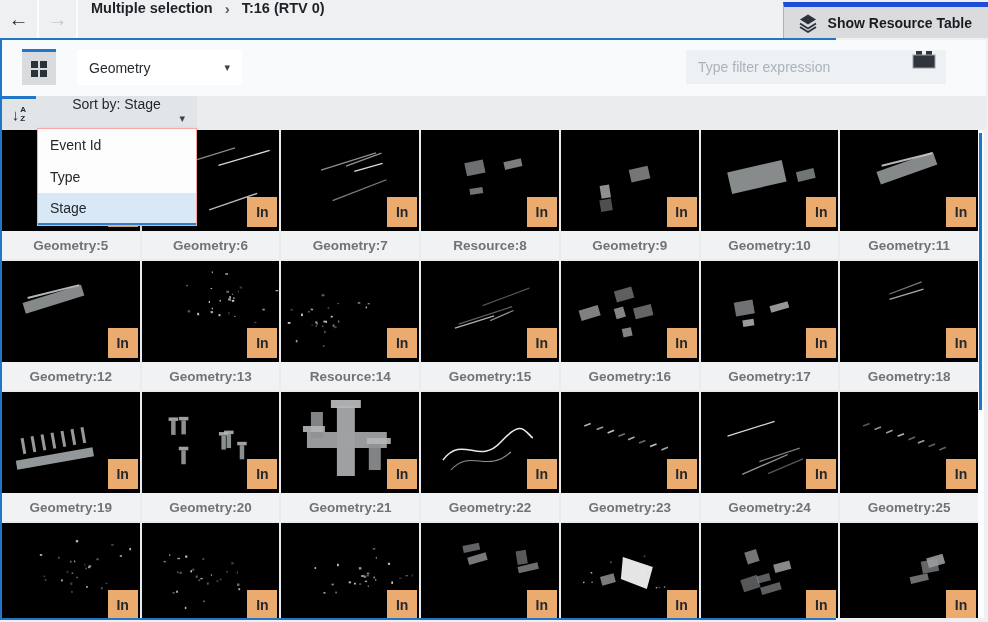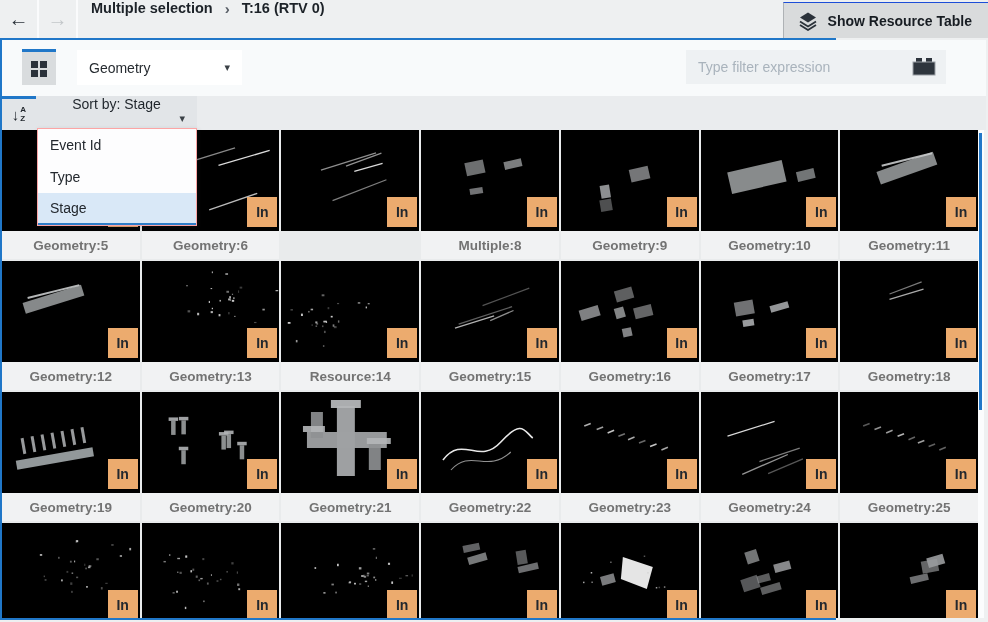--- a/index.html
+++ b/index.html
@@ -7,37 +7,37 @@
   .screen{position:relative;width:988px;height:622px;background:#eef0f1;overflow:hidden;}
 
   
   .topbar{position:absolute;left:0;top:0;width:988px;height:38px;background:#eef0f1;display:flex;align-items:stretch;}
   .navbtn{width:37px;display:flex;align-items:center;justify-content:center;font-size:20px;
           color:#2b323a;border-right:2px solid #fafbfc;cursor:pointer;user-select:none;}
   .navbtn.disabled{color:#c3c7ca;cursor:default;}
   .crumbs{display:flex;align-items:flex-start;margin-left:13px;font-size:14.5px;font-weight:600;color:#1c2228;gap:12px;}
   .crumb-sep{color:#5a6068;font-weight:600;font-size:15px;}
   .res-btn{position:absolute;right:0;top:2px;height:36px;padding:0 16px 0 14px;display:flex;align-items:center;gap:10px;
-           background:#d9dbdc;border-top:1px solid #1d4ed8;border-left:1px solid #aeb2b5;box-sizing:border-box;
+           background:#d9dbdc;border-top:5px solid #1d4ed8;border-left:1px solid #aeb2b5;box-sizing:border-box;
            font-size:14px;font-weight:600;color:#171c22;cursor:pointer;}
 
   
   .panel{position:absolute;left:0;top:38px;width:836px;height:582px;border:2px solid #2077c8;box-sizing:border-box;background:#f8fafb;}
 
   
   .tools{position:absolute;left:0;top:0;width:984px;height:56px;background:#f8fafb;}
   .gridbtn{position:absolute;left:20px;top:9px;width:34px;height:36px;background:#d9dcde;border-top:3px solid #2077c8;
            box-sizing:border-box;display:flex;align-items:center;justify-content:center;cursor:pointer;}
   .gridglyph{display:grid;grid-template-columns:7px 7px;grid-template-rows:7px 7px;gap:2px;}
   .gridglyph i{background:#2b323a;}
   .combo{position:absolute;display:flex;align-items:center;background:#ffffff;font-size:14px;color:#262b30;
          padding:0 12px;box-sizing:border-box;cursor:pointer;}
   .combo .caret{margin-left:auto;font-size:11px;color:#3a4046;}
   .combo-type{left:75px;top:10px;width:165px;height:35px;}
-  .filterwrap{position:absolute;left:684px;top:10px;width:260px;height:34px;background:#eef1f3;display:flex;align-items:center;}
+  .filterwrap{position:absolute;left:684px;top:10px;width:260px;height:34px;background:#eef1f3;display:flex;}
   .filterwrap input{flex:1;border:none;outline:none;background:transparent;font-family:inherit;font-size:14px;
                     color:#3a444e;padding:0 8px 0 12px;}
   .filterwrap input::placeholder{color:#a9b3bc;}
   .filtericon{width:26px;height:20px;margin-right:8px;flex:none;}
 
   
   .sortrow{position:absolute;left:0;top:56px;width:984px;height:34px;background:#eaecee;}
   .sortbtn{position:absolute;left:0;top:0;width:34px;height:34px;background:#e2e5e8;border-top:3px solid #2077c8;
            box-sizing:border-box;display:flex;align-items:center;justify-content:center;gap:1px;cursor:pointer;color:#23282e;}
   .sortbtn .arrow{font-size:15px;font-weight:700;line-height:1;}
@@ -165,31 +165,32 @@
         <div class="tile">
           <div class="thumb">
             <svg viewBox="0 0 138 101" preserveAspectRatio="none">
               <rect x="64.02089989511296" y="28.961809037718922" width="37.74824086437002" height="1.3" fill="#e8e8e8" opacity="0.6312549060676247" transform="rotate(-19.880211552605033 82.89502032729797 29.61180903771892)"></rect>
               <rect x="38.67705099284649" y="30.87196999695152" width="57.89882836258039" height="1.3" fill="#e8e8e8" opacity="0.6093333697877824" transform="rotate(-17.397423930466175 67.62646517413668 31.52196999695152)"></rect>
               <rect x="49.674245670903474" y="59.59220456308685" width="57.921905387192965" height="1.3" fill="#e8e8e8" opacity="0.5434715032111853" transform="rotate(-21.200997348874807 78.63519836449996 60.24220456308685)"></rect>
               <rect x="72.87871540058404" y="36.735454925801605" width="29.486483844928443" height="1.3" fill="#e8e8e8" opacity="0.9392449816688895" transform="rotate(-16.009492989629507 87.62195732304826 37.385454925801604)"></rect>
             </svg>
             <div class="badge">In</div>
           </div>
+          <div class="tlabel">Geometry:7</div>
         </div>
         <div class="tile">
           <div class="thumb">
             <svg viewBox="0 0 138 101" preserveAspectRatio="none">
               <rect x="83.23572492762469" y="30.119339182972908" width="17.817074683494866" height="7.98403300717473" fill="#9a9c9e" opacity="0.799229864962399" transform="rotate(-12.701117379590869 92.14426226937212 34.11135568656027)"></rect>
               <rect x="48.87689398089424" y="58.03275679075159" width="13.117624850012362" height="6.046999404206872" fill="#9a9c9e" opacity="0.7344330571359023" transform="rotate(-9.12849450437352 55.43570640590042 61.05625649285503)"></rect>
               <rect x="44.57854038407095" y="31.224607084412128" width="18.88966933451593" height="13.299337431788445" fill="#9a9c9e" opacity="0.7095615224679932" transform="rotate(-12.16221481282264 54.02337505132891 37.87427580030635)"></rect>
             </svg>
             <div class="badge">In</div>
           </div>
-          <div class="tlabel">Multiple:8</div>
+          <div class="tlabel">Resource:8</div>
         </div>
         <div class="tile">
           <div class="thumb">
             <svg viewBox="0 0 138 101" preserveAspectRatio="none">
               <rect x="39.2781454261858" y="69.40298863057978" width="11.764101644977927" height="11.696323454380035" fill="#9a9c9e" opacity="0.5057447915896773" transform="rotate(-9.470706991385669 45.160196248674765 75.2511503577698)"></rect>
               <rect x="39.60502771497704" y="55.14400083525106" width="9.5354906860739" height="13.023491900414228" fill="#9a9c9e" opacity="0.9173398369457573" transform="rotate(-9.061287799384445 44.37277305801399 61.65574678545818)"></rect>
               <rect x="69.03334559360519" y="37.74768396583386" width="19.3664056872949" height="12.854495856910944" fill="#9a9c9e" opacity="0.7558186487294734" transform="rotate(-12.795076386071742 78.71654843725264 44.17493189428933)"></rect>
             </svg>
             <div class="badge">In</div>
           </div>

